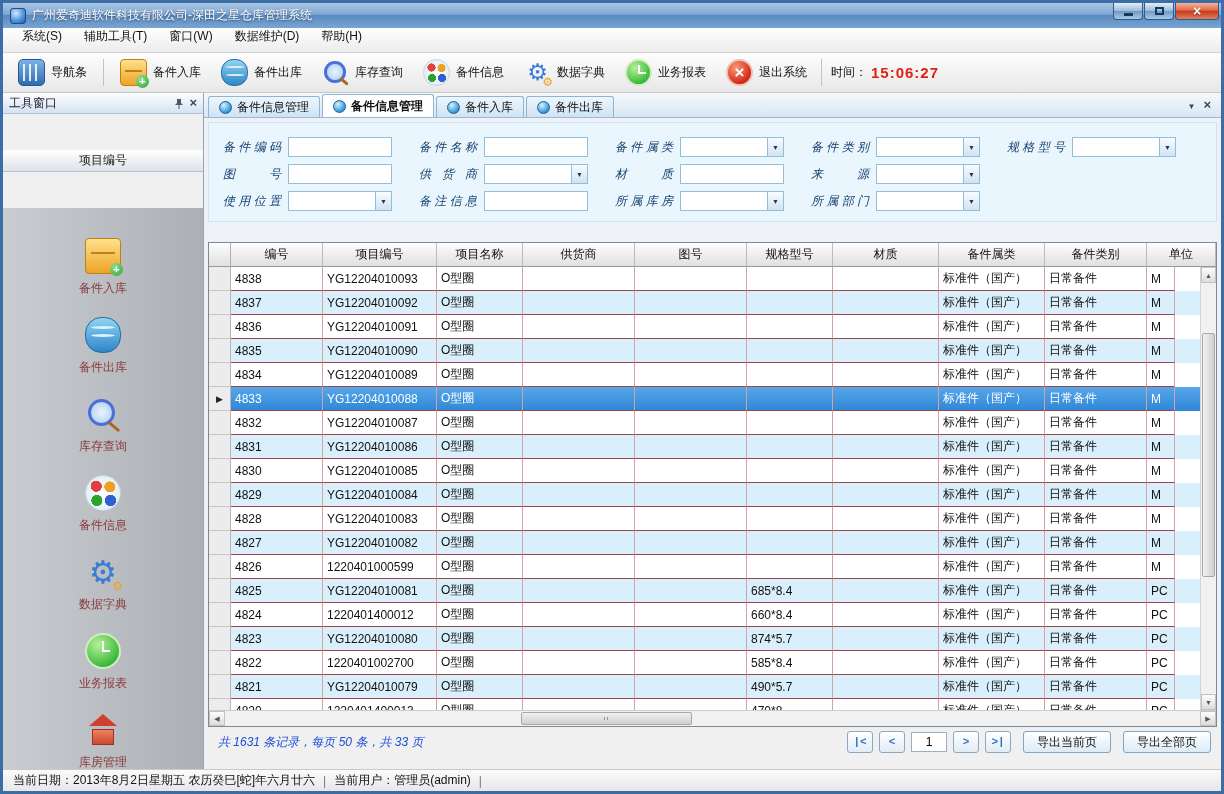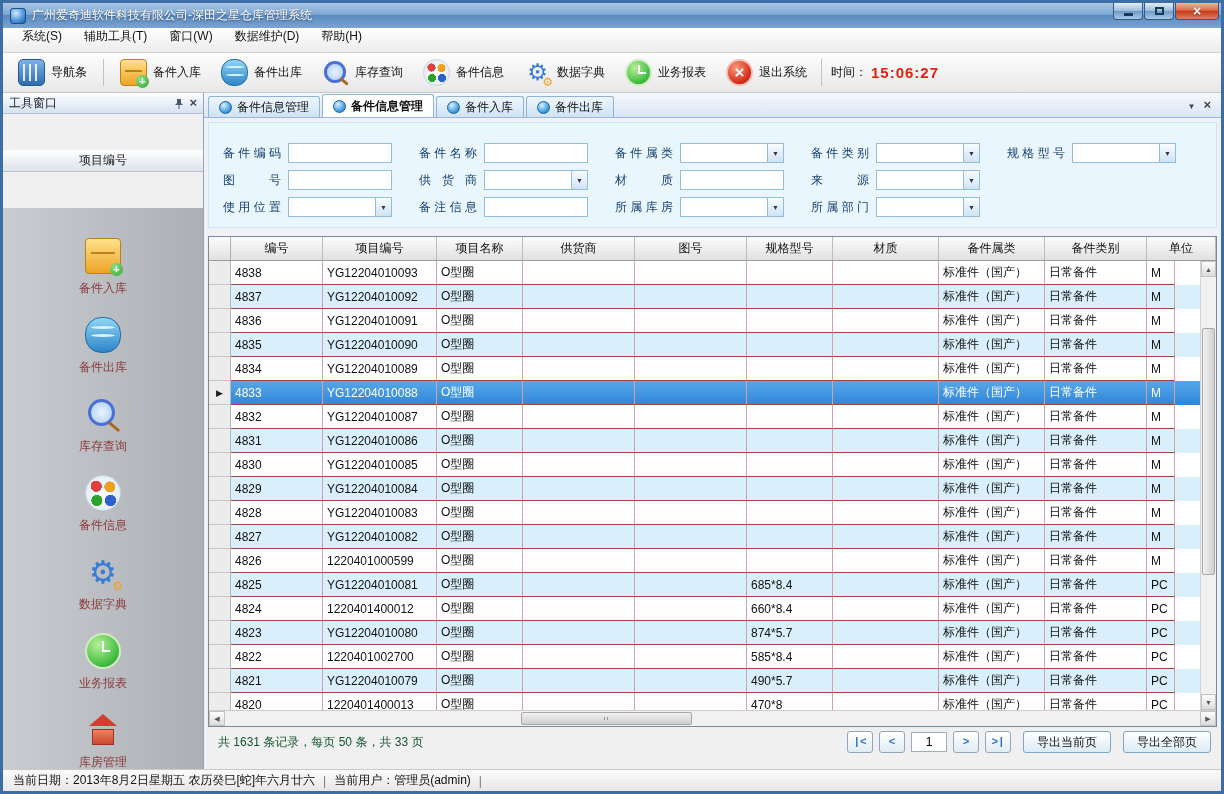--- a/index.html
+++ b/index.html
@@ -109,21 +109,21 @@
     border:1px solid #92b4d4; border-bottom:none; border-radius:3px 3px 0 0;
     background:linear-gradient(#eef6fc,#cfe3f4); white-space:nowrap; }
   .tab.active { background:#fff; font-weight:bold; height:23px; }
   .tab-orb { width:13px; height:13px; border-radius:50%; flex:none;
     background:radial-gradient(circle at 35% 30%,#d8f0ff,#4aa3e0 60%,#1c6fb5); border:1px solid #1a5e9c; }
   .ts-ctrl { margin-left:auto; display:flex; gap:8px; align-items:center; padding:0 2px 5px 0; }
   .ts-down::before { content:"▼"; font-size:8px; color:#444; }
   .ts-x::before { content:"×"; font-size:13px; font-weight:bold; color:#444; line-height:1; }
 
   
-  .search-panel { flex:none; margin:4px 4px 0; background:#e9f6fd; border:1px solid #cfe4f2; padding:20px 14px 10px; }
+  .search-panel { flex:none; margin:4px 4px 12px; background:#e9f6fd; border:1px solid #cfe4f2; padding:14px 14px 10px;font-style:italic; }
   .search-rows { display:flex; flex-direction:column; gap:7px; }
   .s-row { display:flex; align-items:center; }
   .s-field { display:flex; align-items:center; width:196px; flex:none; }
   .s-label { width:58px; margin-right:7px; color:#16406e; text-align:justify; text-align-last:justify; white-space:nowrap; }
   .tbox { width:104px; height:20px; border:1px solid #94bdd9; background:#fff; padding:0 3px; font:inherit; }
   .combo { width:104px; height:20px; border:1px solid #94bdd9; background:#fff; display:flex; }
   .cb-text { flex:1; }
   .cb-btn { width:16px; border-left:1px solid #94bdd9; background:linear-gradient(#f8fcff,#cfe3f2);
     display:flex; align-items:center; justify-content:center; }
   .cb-btn::before { content:"▼"; font-size:7px; color:#335; }
@@ -168,21 +168,21 @@
   .hscroll { height:16px; flex:none; background:#f1f1f1; border-top:1px solid #cccccc; position:relative;
     display:flex; justify-content:space-between; }
   .hscroll .sb-btn { width:16px; height:100%; }
   .h-thumb { position:absolute; top:1px; bottom:1px; left:31%; width:17%;
     background:linear-gradient(#f2f2f2,#cfcfcf); border:1px solid #a8a8a8; border-radius:2px; }
   .h-thumb::after { content:""; position:absolute; left:50%; top:4px; bottom:4px; width:6px; transform:translateX(-50%);
     background:repeating-linear-gradient(90deg,#9a9a9a 0 1px,transparent 1px 3px); }
 
   
   .pagebar { height:30px; flex:none; display:flex; align-items:center; padding:0 10px 0 14px; background:#f0f0f0; }
-  .pg-summary { color:#14532d; }
+  .pg-summary { color:#1d4ed8;font-style:italic; }
   .pg-group { margin-left:auto; display:flex; align-items:center; gap:6px; }
   .pg-btn { width:26px; height:22px; border:1px solid #8fa8bd; border-radius:3px;
     background:linear-gradient(#ffffff,#e0ecf5); color:#2f6fbf; font-weight:bold; font-size:11px;
     display:flex; align-items:center; justify-content:center; font-family:"Liberation Mono","DejaVu Sans Mono",monospace; }
   .pg-input { width:36px; height:20px; border:1px solid #9ab0c2; text-align:center; font:inherit; background:#fff; }
   .pg-group .btn { margin-left:6px; }
   .bottom-gap { height:12px; flex:none; background:#f0f0f0; }
 
   
   .statusbar { height:22px; flex:none; background:linear-gradient(#fbfbfb,#e7e7e7); border-top:1px solid #c9c9c9;

